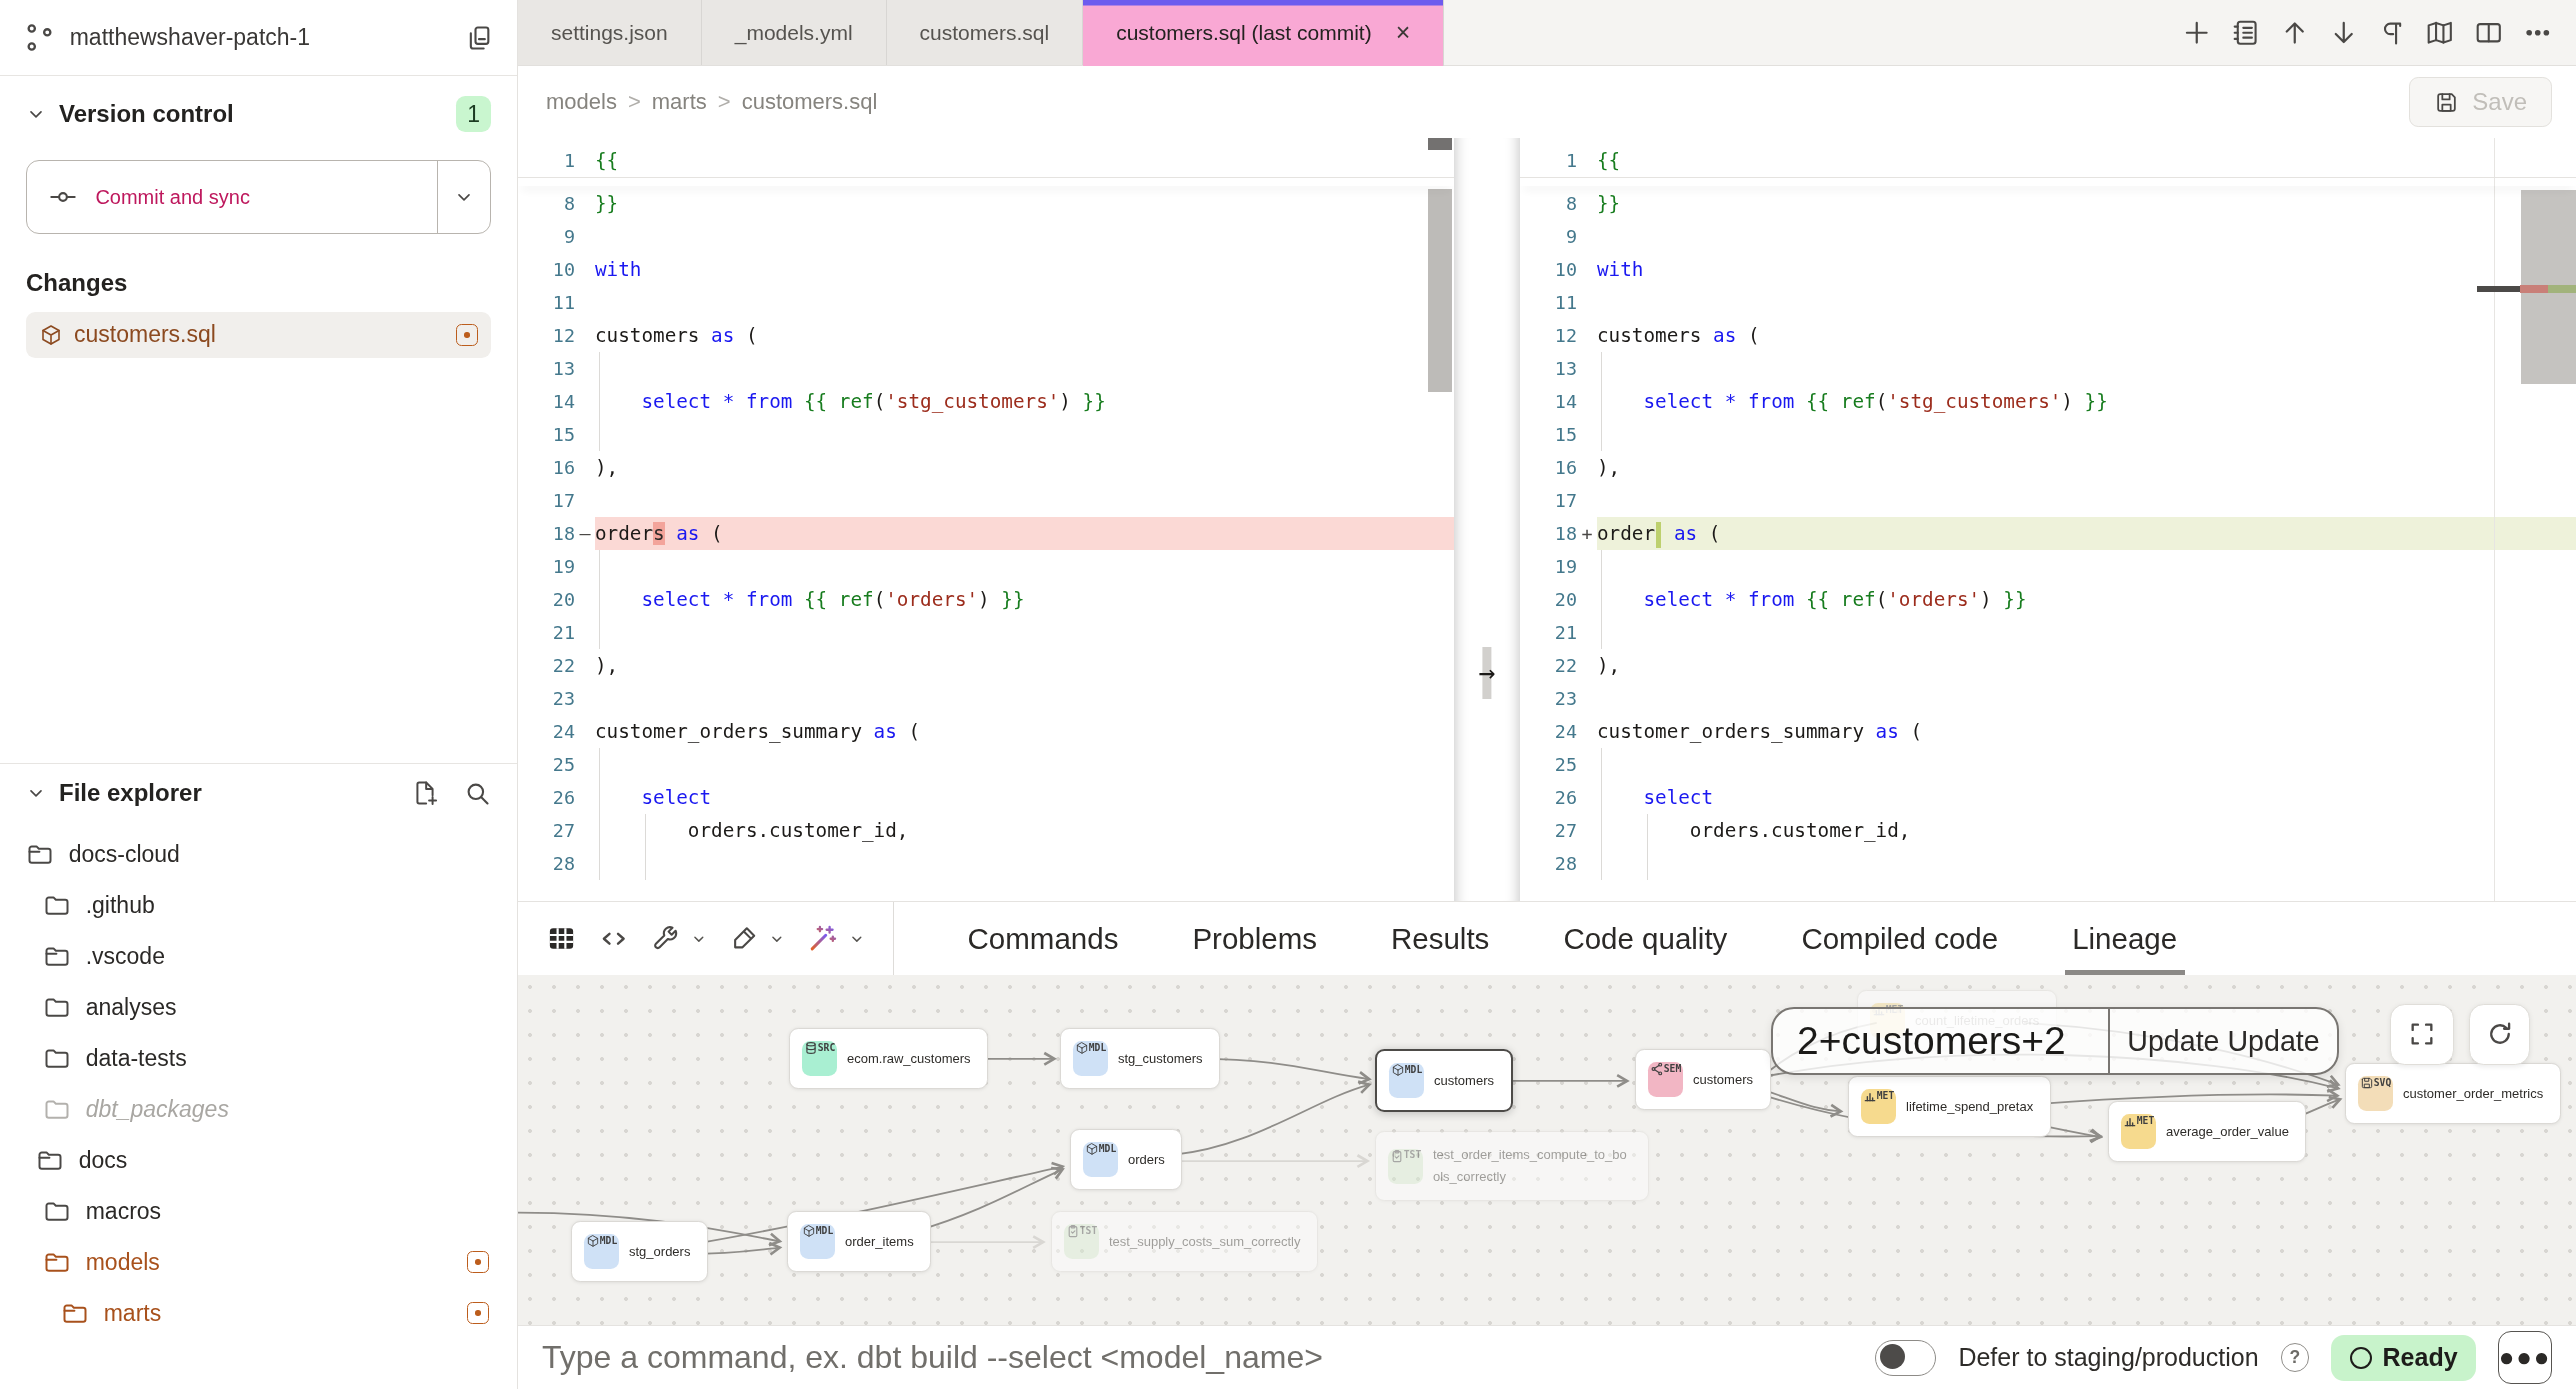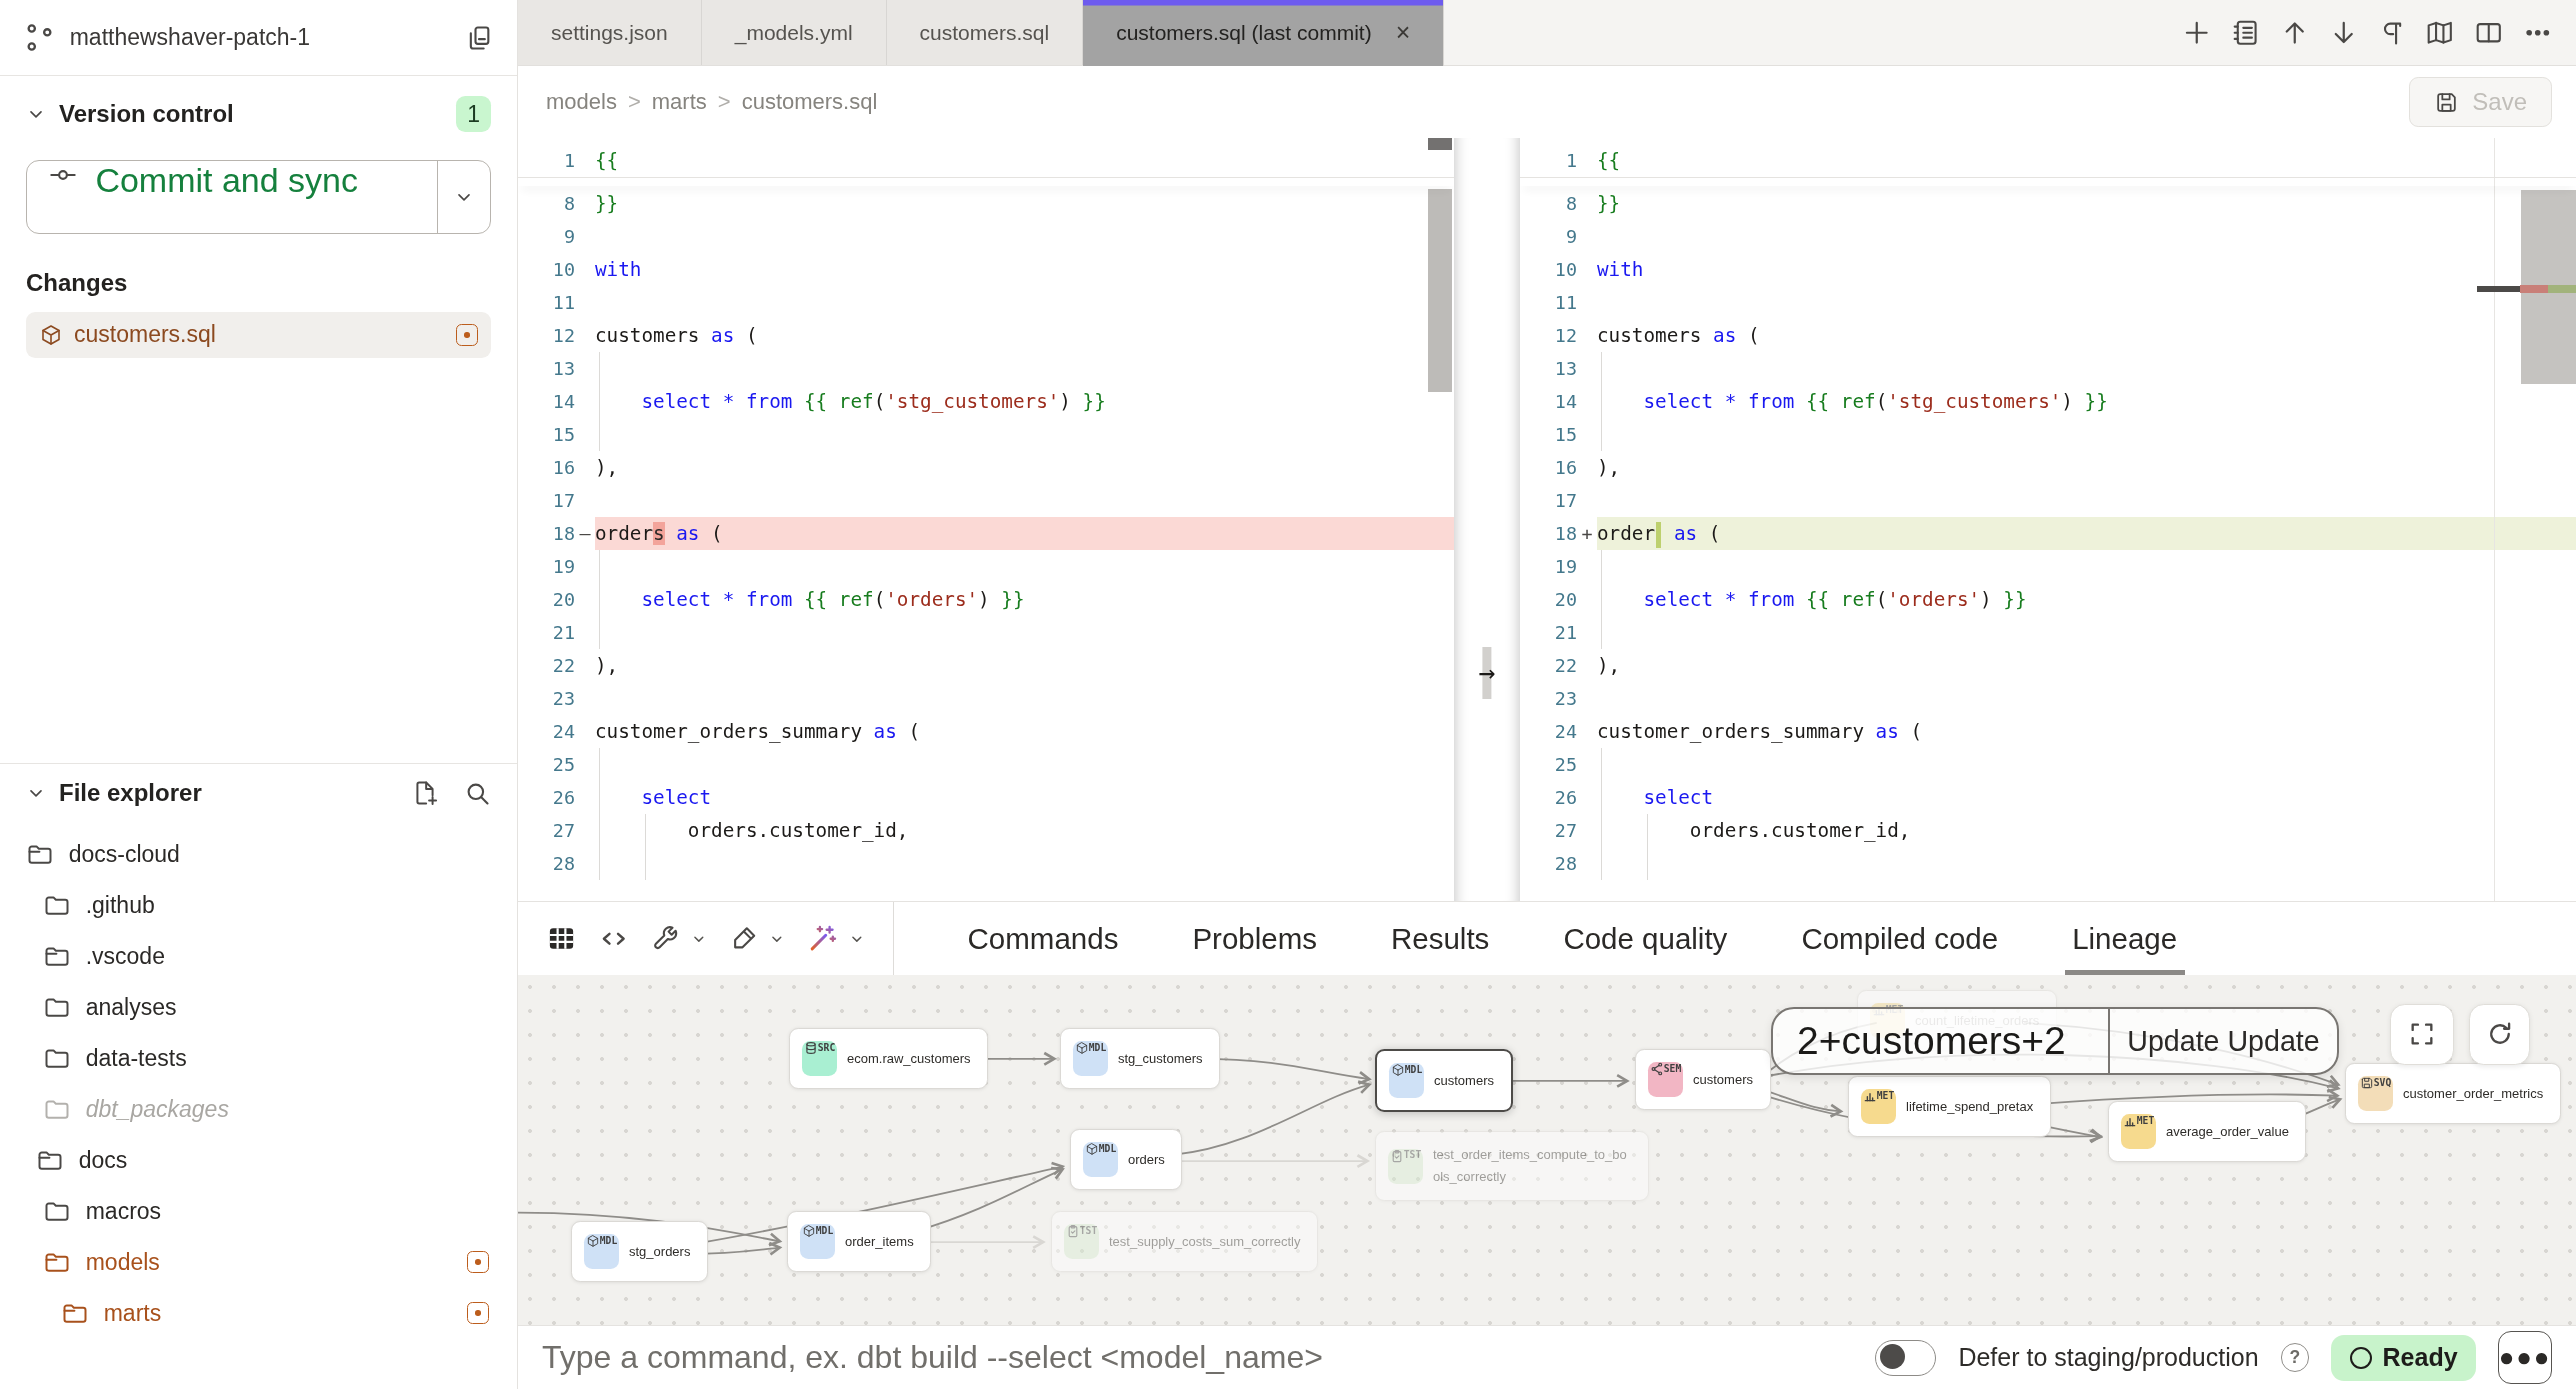--- a/index.html
+++ b/index.html
@@ -9,42 +9,42 @@
   
   #sidebar{position:absolute;left:0;top:0;width:518px;height:1389px;background:#fff;border-right:0.9px solid #e4e2df}
   .sb-top{height:76px;border-bottom:0.9px solid #e7e5e2;display:flex;align-items:center;padding:0 24px;gap:14.7px}
   .branch-name{font-size:23px;color:#3a3836;flex:1;white-space:nowrap;overflow:hidden}
   .icon{display:inline-flex;align-items:center;justify-content:center;color:#4a4846}
   .vc{position:absolute;top:76px;left:0;right:0;padding:0 26px}
   .vc-header{display:flex;align-items:center;gap:13px;margin-top:20px}
   .sec-title{font-size:24px;font-weight:700;color:#232220}
   .vc-badge{margin-left:auto;background:#c9f6cf;color:#1c3b22;font-size:23px;padding:4.6px 11px;border-radius:9.2px}
   .commit-btn{margin-top:28px;height:74px;border:1.4px solid #b8b4ae;border-radius:13px;display:flex;align-items:stretch;background:#fff}
-  .commit-main{flex:1;display:flex;align-items:flex-start;gap:18.4px;padding-left:22px;font-size:34px;color:#15803d}
+  .commit-main{flex:1;display:flex;align-items:center;gap:18.4px;padding-left:22px;font-size:20px;color:#be185d}
   .commit-caret{width:53px;border-left:1.4px solid #b8b4ae;display:flex;align-items:center;justify-content:center}
   .changes-label{margin-top:35px;font-size:24px;font-weight:700;color:#242220}
   .change-row{margin-top:14.7px;height:46px;background:#f1efec;border-radius:9.2px;display:flex;align-items:center;padding:0 13px;gap:11px}
   .change-name{color:#8c4a20;font-size:23px;flex:1}
   .mod-badge{width:22px;height:22px;border:1.8px solid #bc5d1c;border-radius:5.5px;position:relative;flex:none}
   .mod-badge::after{content:'';position:absolute;left:50%;top:50%;width:5.5px;height:5.5px;margin:-2.8px 0 0 -2.8px;border-radius:50%;background:#bc5d1c}
   .fx{position:absolute;top:763px;left:0;right:0;bottom:0;border-top:0.9px solid #e7e5e2;padding-top:14.7px}
   .fx-header{display:flex;align-items:center;gap:13px;padding:0 26px}
   .fx-actions{margin-left:auto;display:flex;gap:24px;color:#3a3836}
   #fxlist{margin-top:22px}
   .fx-item{height:51px;display:flex;align-items:center;gap:14.7px;font-size:23px;color:#2b2927;padding-right:28px}
   .fx-item.muted{color:#a9a7a3;font-style:italic}
   .fx-item.muted .icon{color:#b3b1ad}
   .fx-item.accent{color:#a8511c}
   .fx-item.accent .icon{color:#a8511c}
   .fx-item .mod-badge{margin-left:auto}
 
   
   #tabbar{position:absolute;left:518px;top:0;width:2058px;height:66px;background:#f5f4f2;border-bottom:0.9px solid #e2e0dd;display:flex;align-items:stretch}
   .tab{display:flex;align-items:center;padding:0 33px;font-size:21px;color:#55534f;background:#e9e7e4;border-right:0.9px solid #d8d6d3;position:relative;white-space:nowrap}
-  .tab.active{background:#a3a3a3;color:#232220;box-shadow:inset 0 5.5px 0 #6d5bee;margin-bottom:-0.9px;z-index:2}
+  .tab.active{background:#f9a8d4;color:#232220;box-shadow:inset 0 5.5px 0 #6d5bee;margin-bottom:-0.9px;z-index:2}
   .tab .close-x{margin-left:24px;font-size:25px;color:#3b3936}
   #topicons{margin-left:auto;display:flex;align-items:center;gap:19.3px;padding-right:24px;color:#302e2b}
 
   
   #edheader{position:absolute;left:518px;top:66px;width:2058px;height:72px;background:#fff;display:flex;align-items:center;padding:0 24px 0 28px}
   .crumbs{display:flex;gap:11px;font-size:22px;color:#86847f;align-items:center}
   .crumb-sep{color:#b0aeaa}
   .save-btn{margin-left:auto;display:flex;align-items:center;gap:13px;padding:10px 24px;border:0.9px solid #e3e1dd;border-radius:9.2px;background:#f7f6f4;color:#c1beb9;font-size:24px}
 
   

